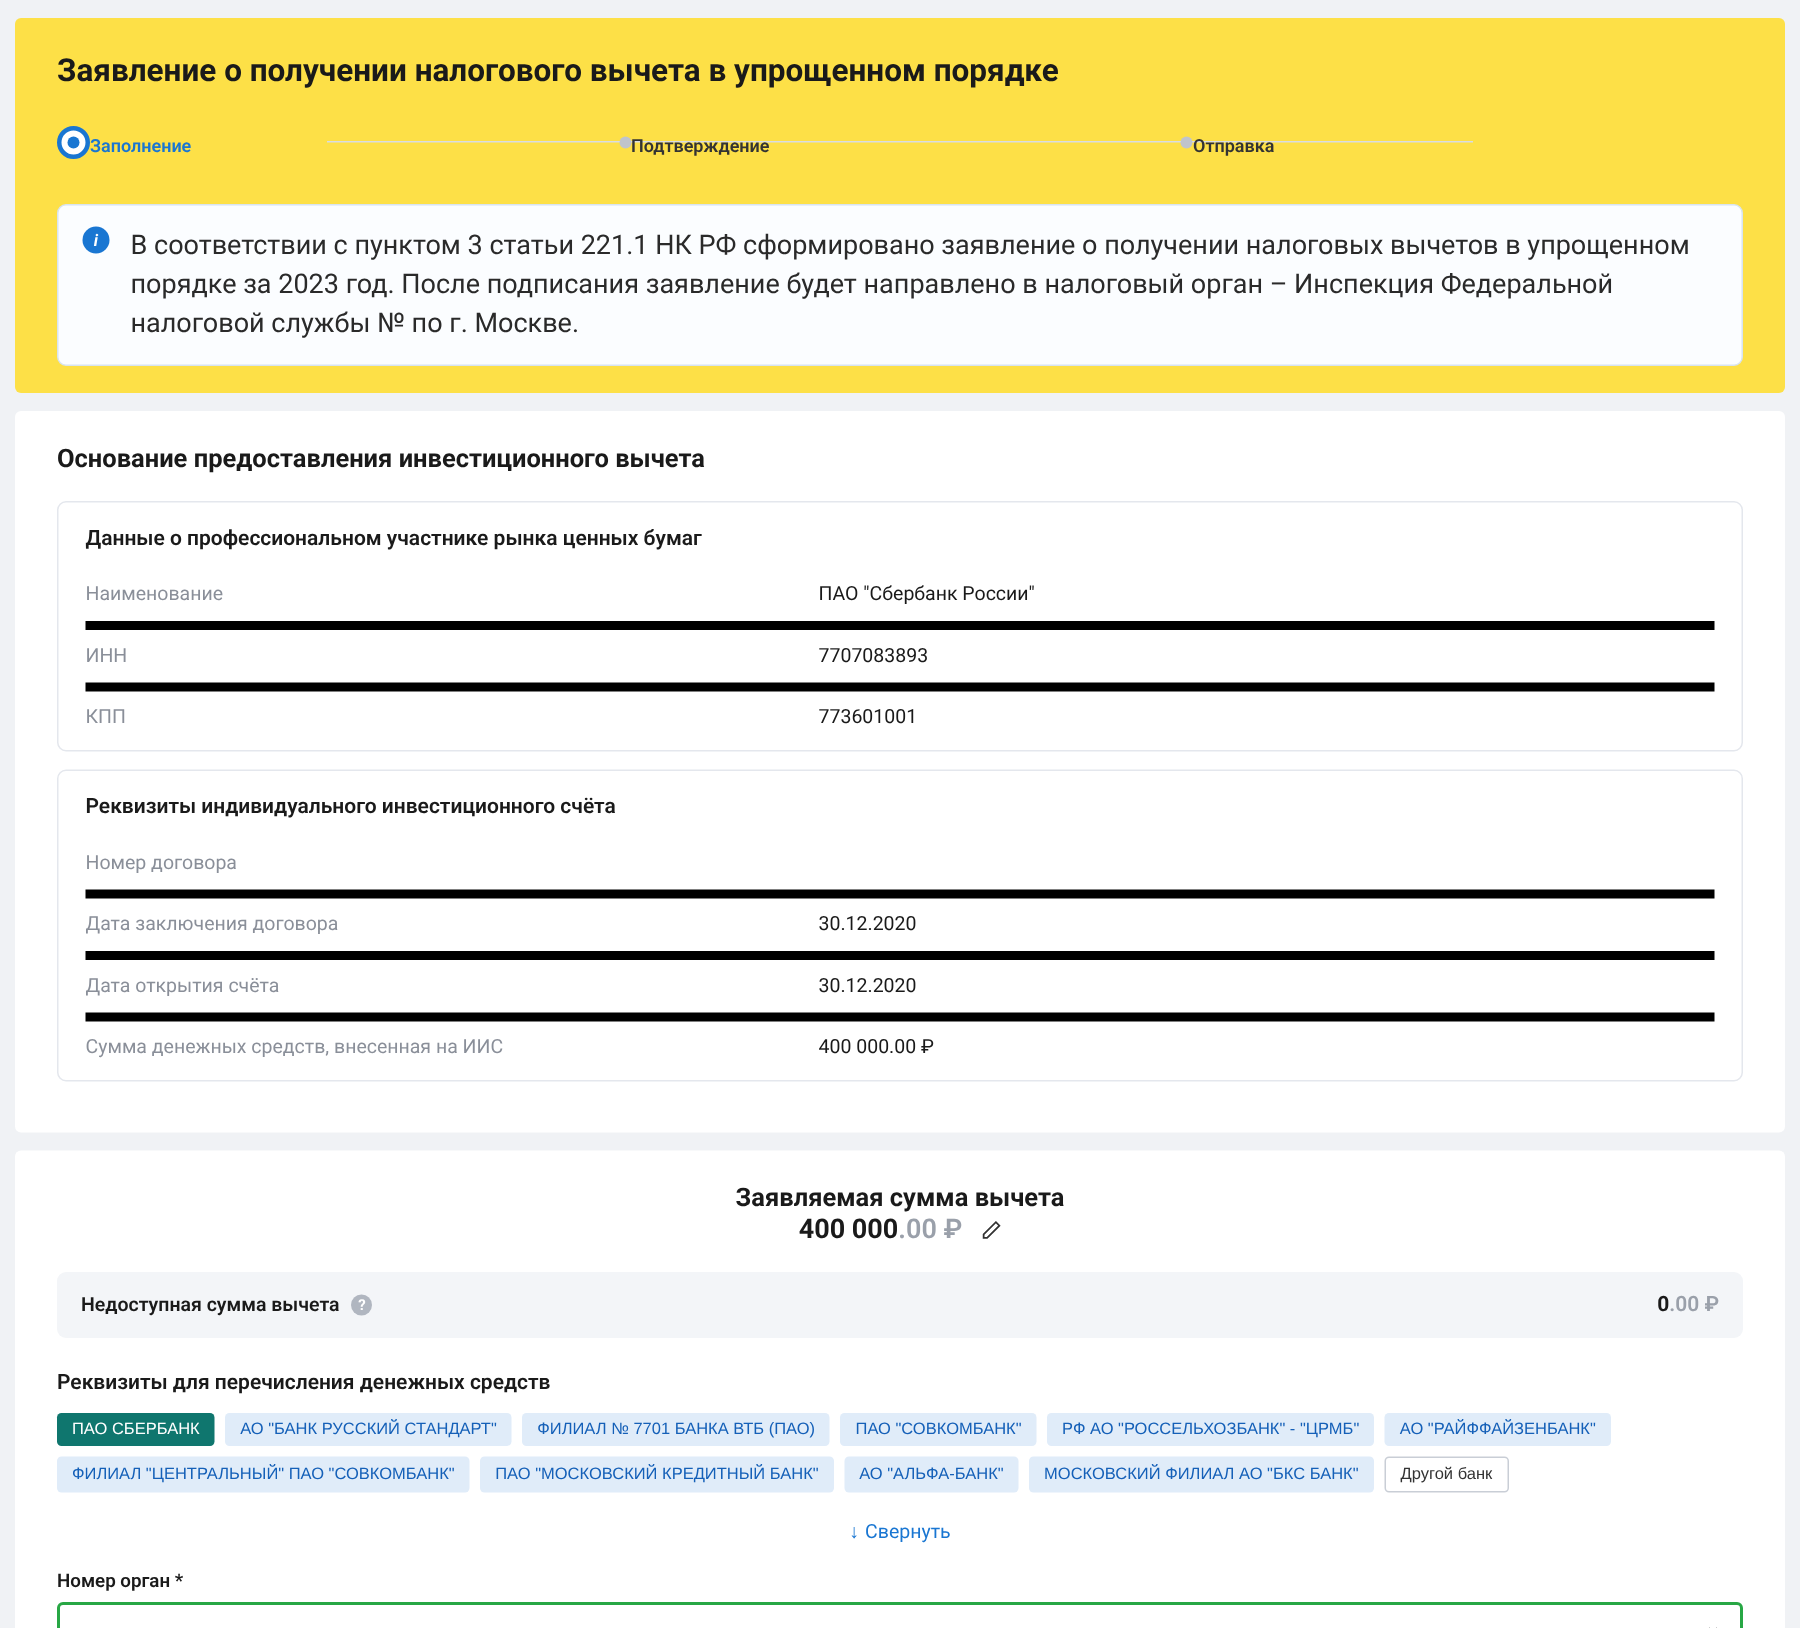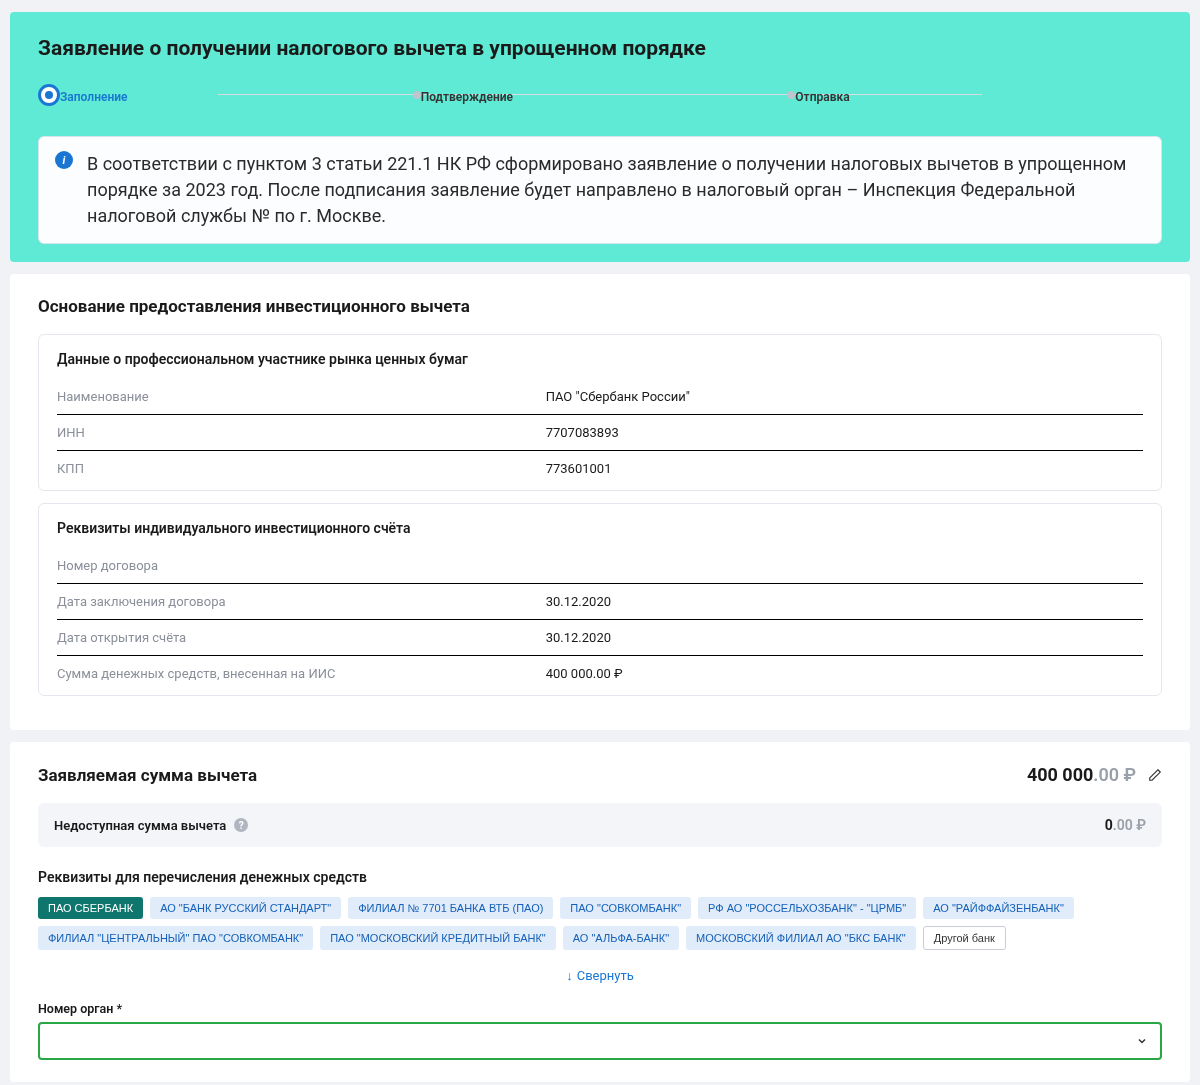--- a/index.html
+++ b/index.html
@@ -9,21 +9,21 @@
     color: #1a1a1a;
     font-size: 13px;
   }
   .page {
     width: 1200px;
     margin: 0 auto;
     background: #f0f2f5;
     padding: 0 0 100px 0;
   }
   .main-card {
-    background: #5eead4;
+    background: #fde047;
     margin: 12px 10px 0 10px;
     border-radius: 4px;
     padding: 24px 28px 12px 28px;
   }
   h1.page-title {
     font-size: 21px;
     font-weight: 700;
     margin-bottom: 24px;
   }
   .stepper {
@@ -109,32 +109,33 @@
     margin-bottom: 12px;
   }
   .data-box-title {
     font-size: 14px;
     font-weight: 600;
     margin-bottom: 12px;
   }
   .kv-row {
     display: flex;
     padding: 10px 0;
-    border-bottom: 1px solid #000000;
+    border-bottom: 6px solid #000000;
     font-size: 13px;
   }
   .kv-row:last-child { border-bottom: none; }
   .kv-key { width: 45%; color: #8a8f99; }
   .kv-val { width: 55%; color: #1a1a1a; }
 
   .amount-row {
     display: flex;
     justify-content: space-between;
     align-items: center;
     margin-bottom: 18px;
+    flex-direction: column;
   }
   h2.amount-title { font-size: 17px; font-weight: 700; }
   .amount-right { display: flex; align-items: center; gap: 12px; }
   .amount-val { font-size: 18px; font-weight: 700; }
   .amount-dec { color: #9aa0aa; font-weight: 600; }
   .edit-icon { width: 14px; height: 14px; cursor: pointer; }
 
   .unavail-box {
     background: #f3f5f8;
     border-radius: 6px;

